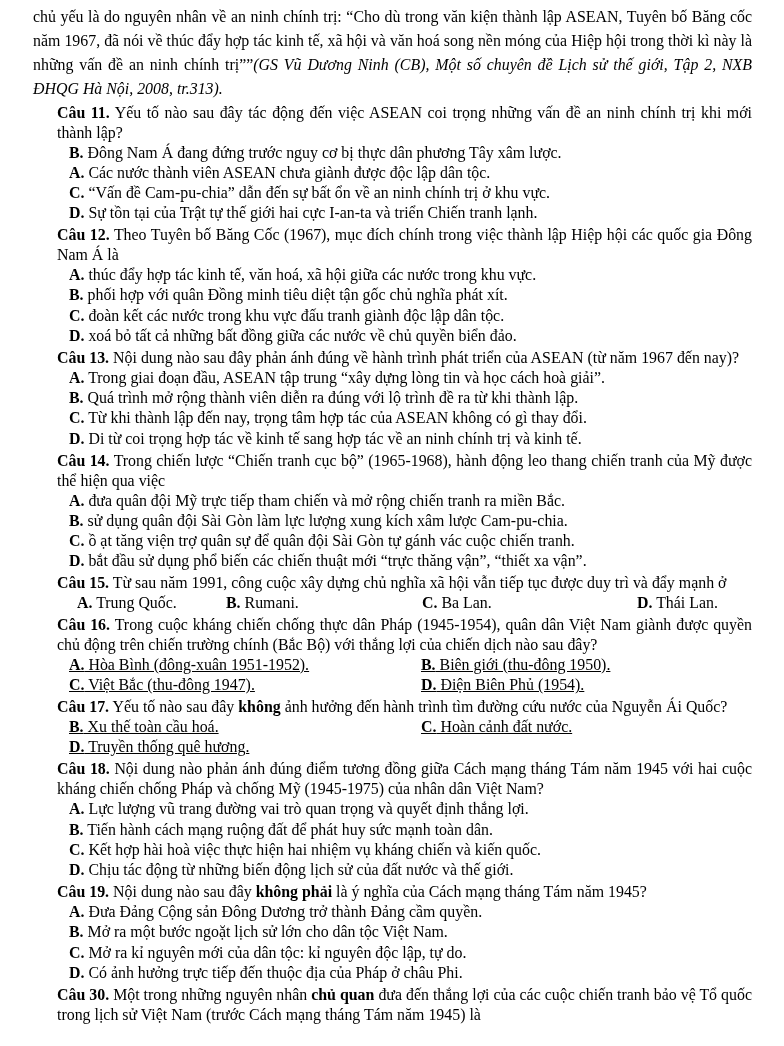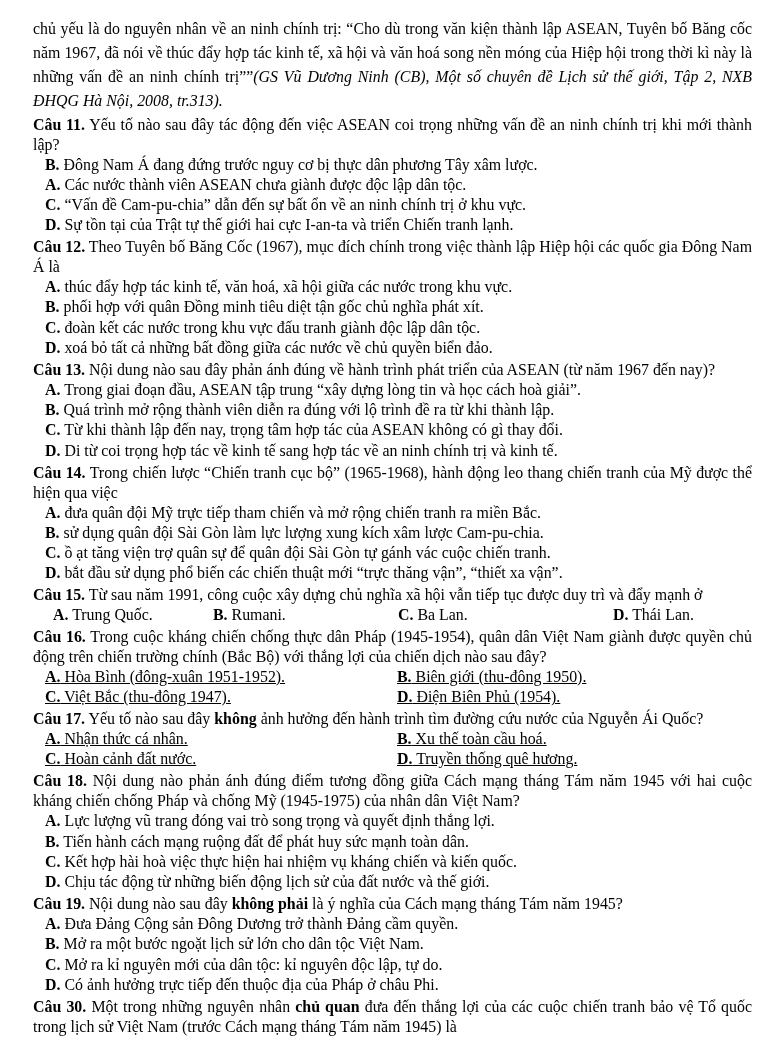--- a/index.html
+++ b/index.html
@@ -3,33 +3,33 @@
 <meta charset="utf-8">
 <style>
   html, body { margin: 0; padding: 0; }
   body {
     width: 784px; height: 1046px;
     background: #ffffff; color: #000000;
     font-family: "Liberation Serif", "DejaVu Serif", serif;
     font-size: 15.9px;
     overflow: hidden;
   }
-  .page { padding: 17px 32px 0 33px; }
+  .page { padding: 5px 32px 0 33px; }
   p { margin: 0; text-align: justify; }
   .intro { line-height: 24px; }
   .intro i { font-style: italic; }
   .stem { line-height: 20px; }
-  .question { margin-top: 1.5px; }
+  .question { margin-top: 1.5px; margin-left: 24px; }
   b { font-weight: bold; }
   .opt { line-height: 20.3px; }
   .options.list .opt { display: block; margin-left: 12px; }
   .options.inline4 { position: relative; height: 20.3px; }
   .options.inline4 .opt { position: absolute; top: 0; white-space: nowrap; }
   .options.inline4 .opt:nth-child(1) { left: 20px; }
-  .options.inline4 .opt:nth-child(2) { left: 180px; }
+  .options.inline4 .opt:nth-child(2) { left: 169px; }
   .options.inline4 .opt:nth-child(3) { left: 365px; }
   .options.inline4 .opt:nth-child(4) { left: 580px; }
   .options.grid2 { display: grid; grid-template-columns: 352px auto; margin-left: 12px; text-decoration: underline; }
   .options.grid2 .opt { white-space: nowrap; }
 </style>
 </head>
 <body>
 
 <main class="page">
   <p class="intro"><span>chủ yếu là do nguyên nhân về an ninh chính trị: “Cho dù trong văn kiện thành lập ASEAN, Tuyên bố Băng cốc năm 1967, đã nói về thúc đẩy hợp tác kinh tế, xã hội và văn hoá song nền móng của Hiệp hội trong thời kì này là những vấn đề an ninh chính trị””</span><i>(GS Vũ Dương Ninh (CB), Một số chuyên đề Lịch sử thế giới, Tập 2, NXB ĐHQG Hà Nội, 2008, tr.313).</i></p>
@@ -84,30 +84,29 @@
         <div class="options grid2">
           <span class="opt"><b>A.</b><span> Hòa Bình (đông-xuân 1951-1952).</span></span>
           <span class="opt"><b>B.</b><span> Biên giới (thu-đông 1950).</span></span>
           <span class="opt"><b>C.</b><span> Việt Bắc (thu-đông 1947).</span></span>
           <span class="opt"><b>D.</b><span> Điện Biên Phủ (1954).</span></span>
         </div>
       </div>
       <div class="question">
         <p class="stem"><b>Câu 17.</b> <span>Yếu tố nào sau đây </span><b>không</b><span> ảnh hưởng đến hành trình tìm đường cứu nước của Nguyễn Ái Quốc?</span></p>
         <div class="options grid2">
-          <span class="opt"><b>A.</b><span> Nhận thức cá nhân.</span></span>
           <span class="opt"><b>B.</b><span> Xu thế toàn cầu hoá.</span></span>
           <span class="opt"><b>C.</b><span> Hoàn cảnh đất nước.</span></span>
           <span class="opt"><b>D.</b><span> Truyền thống quê hương.</span></span>
         </div>
       </div>
       <div class="question">
         <p class="stem"><b>Câu 18.</b> <span>Nội dung nào phản ánh đúng điểm tương đồng giữa Cách mạng tháng Tám năm 1945 với hai cuộc kháng chiến chống Pháp và chống Mỹ (1945-1975) của nhân dân Việt Nam?</span></p>
         <div class="options list">
-          <div class="opt"><b>A.</b><span> Lực lượng vũ trang đóng vai trò song trọng và quyết định thắng lợi.</span></div>
+          <div class="opt"><b>A.</b><span> Lực lượng vũ trang đường vai trò quan trọng và quyết định thắng lợi.</span></div>
           <div class="opt"><b>B.</b><span> Tiến hành cách mạng ruộng đất để phát huy sức mạnh toàn dân.</span></div>
           <div class="opt"><b>C.</b><span> Kết hợp hài hoà việc thực hiện hai nhiệm vụ kháng chiến và kiến quốc.</span></div>
           <div class="opt"><b>D.</b><span> Chịu tác động từ những biến động lịch sử của đất nước và thế giới.</span></div>
         </div>
       </div>
       <div class="question">
         <p class="stem"><b>Câu 19.</b> <span>Nội dung nào sau đây </span><b>không phải</b><span> là ý nghĩa của Cách mạng tháng Tám năm 1945?</span></p>
         <div class="options list">
           <div class="opt"><b>A.</b><span> Đưa Đảng Cộng sản Đông Dương trở thành Đảng cầm quyền.</span></div>
           <div class="opt"><b>B.</b><span> Mở ra một bước ngoặt lịch sử lớn cho dân tộc Việt Nam.</span></div>

